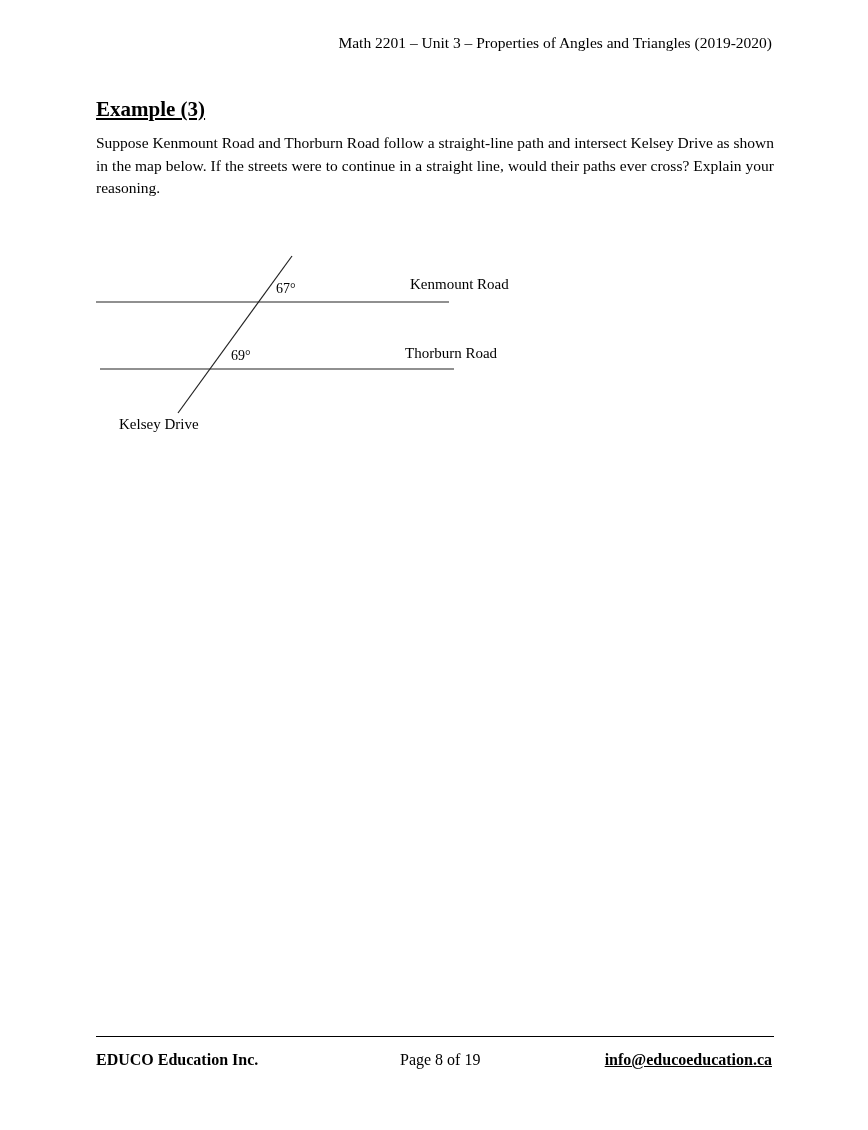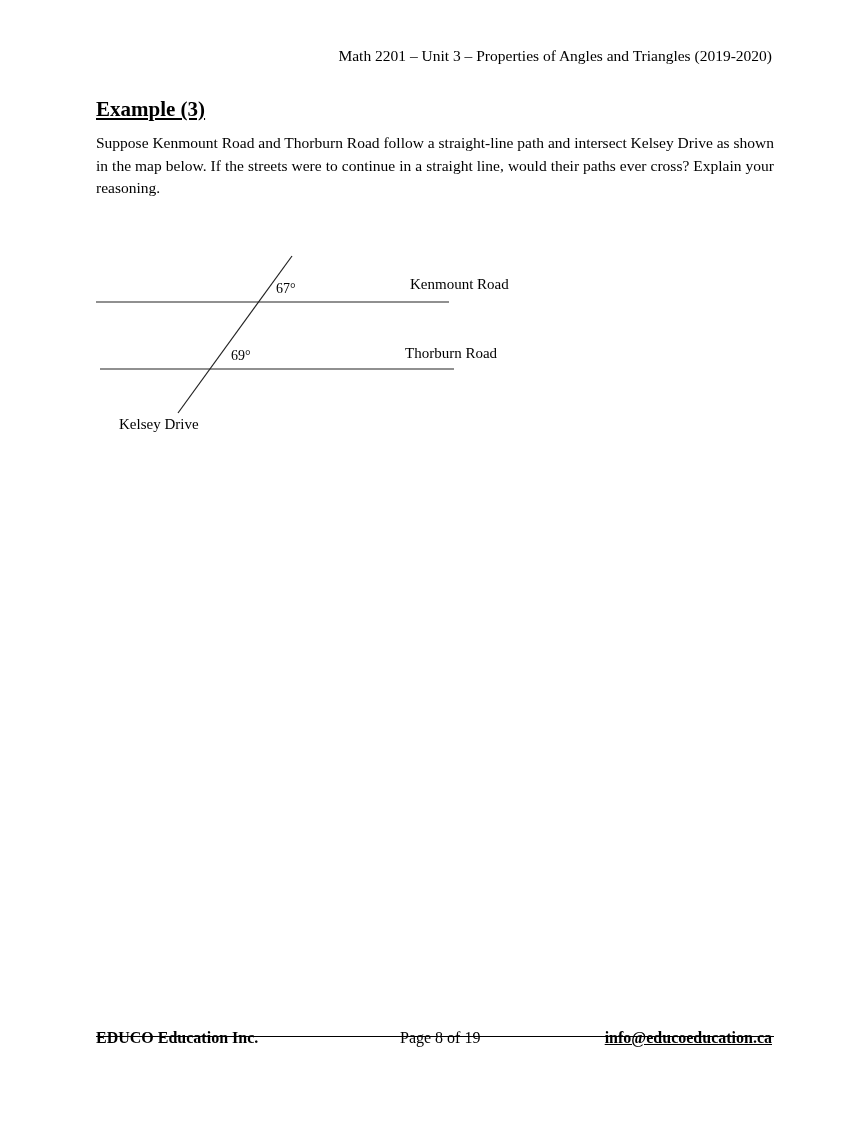--- a/index.html
+++ b/index.html
@@ -1,25 +1,25 @@
 <!DOCTYPE html>
 <html><head>
 <meta charset="utf-8">
 <style>
   html, body { margin:0; padding:0; background:#fff; }
   body { width:868px; height:1130px; position:relative; overflow:hidden;
          font-family:"Liberation Serif", serif; color:#000; }
-  .header { position:absolute; top:47px; right:96px; font-size:15.5px; }
+  .header { position:absolute; top:34px; right:96px; font-size:15.5px; }
   .example-title { position:absolute; top:97px; left:96px; font-size:21px; font-weight:bold; text-decoration:underline; }
   .problem { position:absolute; top:132px; left:96px; width:678px; font-size:15.5px; line-height:22.5px; text-align:justify; }
   svg.diagram { position:absolute; left:0; top:0; width:868px; height:1130px; pointer-events:none; }
   svg text { font-family:"Liberation Serif", serif; font-size:15px; fill:#000; }
   svg text.angle { font-size:14px; }
   .footer-rule { position:absolute; top:1036px; left:96px; width:678px; border-top:1px solid #000; }
-  .footer { position:absolute; top:1029px; font-size:16px; font-weight:bold; }
+  .footer { position:absolute; top:1051px; font-size:16px; font-weight:bold; }
   .footer.left { left:96px; }
   .footer.center { left:390px; font-weight:normal;margin-left:10px; }
   .footer.right { right:96px;text-decoration:underline; }
 </style>
 </head>
 <body>
 
 <div class="header">Math 2201 – Unit 3 – Properties of Angles and Triangles (2019-2020)</div>
 
 <div class="example-title">Example (3)</div>

